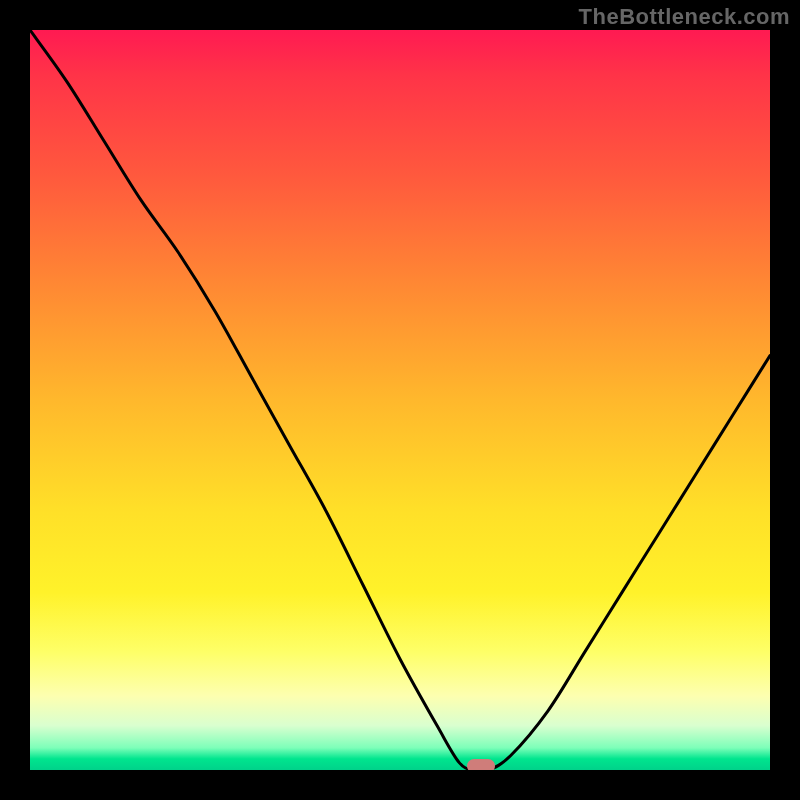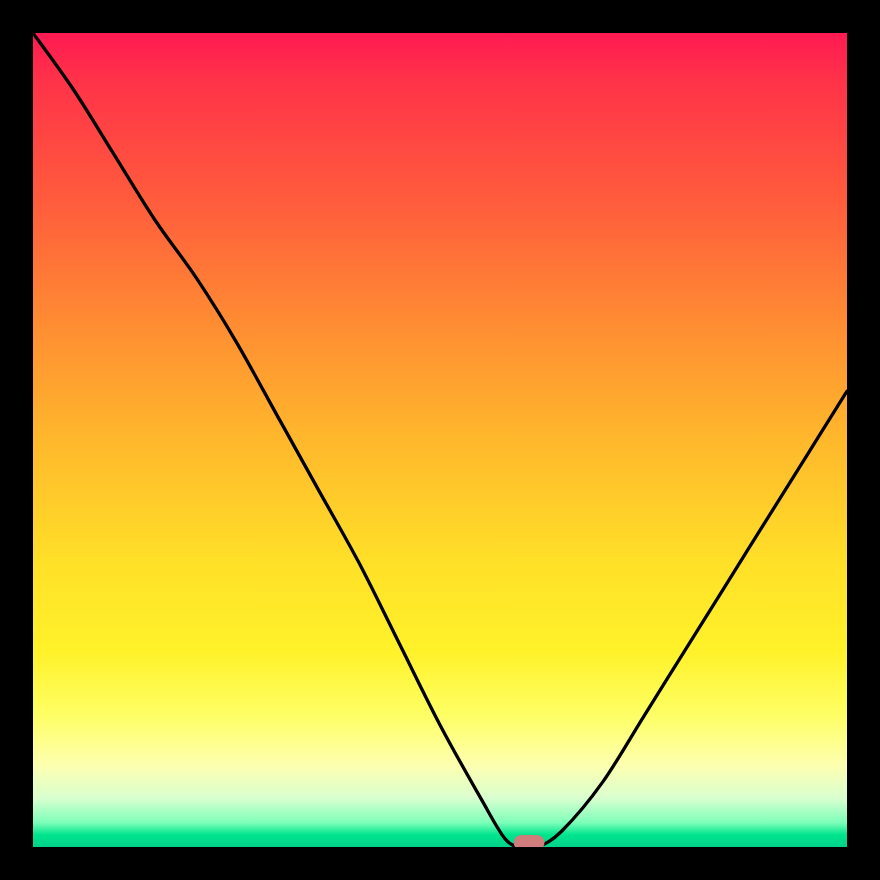--- a/index.html
+++ b/index.html
@@ -71,20 +71,21 @@
     border-radius: 7px;
     background: #cf7d7a;
     transform: translate(-50%, -50%);
   }
 </style>
 </head>
 <body>
 
 <div class="frame">
 
+  <div class="watermark">TheBottleneck.com</div>
 
   <div class="plot-area">
 
     <div class="gradient-bg">
       <div class="gradient-main"></div>
     </div>
 
     <svg class="curve-layer" viewBox="0 0 740 740" preserveAspectRatio="none">
       <path id="curve-path" fill="none" stroke="#000" stroke-width="3" stroke-linejoin="round" stroke-linecap="round" d="M 0,0 C 6.166666666666667,8.633333333333326 24.666666666666664,33.299999999999955 37,51.799999999999955 C 49.333333333333336,70.29999999999995 61.666666666666664,91.26666666666667 74,111 C 86.33333333333333,130.73333333333332 98.66666666666667,151.69999999999993 111,170.19999999999993 C 123.33333333333333,188.69999999999993 135.66666666666666,203.5 148,222 C 160.33333333333334,240.5 172.66666666666666,260.23333333333335 185,281.2 C 197.33333333333334,302.16666666666663 209.66666666666666,325.59999999999997 222,347.79999999999995 C 234.33333333333334,369.99999999999994 246.66666666666666,392.2 259,414.4 C 271.3333333333333,436.59999999999997 283.6666666666667,457.56666666666666 296,481 C 308.3333333333333,504.43333333333334 320.6666666666667,530.3333333333334 333,555 C 345.3333333333333,579.6666666666666 357.66666666666663,605.5666666666666 370,629 C 382.33333333333337,652.4333333333334 397.1333333333334,678.3333333333334 407.00000000000006,695.6 C 416.86666666666673,712.8666666666667 423.0333333333333,725.2 429.2,732.6 C 435.3666666666667,740 439.06666666666666,738.7666666666667 444,740 C 448.93333333333334,741.2333333333333 452.6333333333333,742.4666666666667 458.8,740 C 464.9666666666667,737.5333333333333 471.1333333333333,735.0666666666667 481,725.2 C 490.8666666666667,715.3333333333334 505.6666666666667,698.0666666666666 518,680.8 C 530.3333333333334,663.5333333333333 542.6666666666666,641.3333333333334 555,621.6 C 567.3333333333334,601.8666666666667 579.6666666666666,582.1333333333333 592,562.4 C 604.3333333333334,542.6666666666666 616.6666666666666,522.9333333333333 629,503.2 C 641.3333333333334,483.46666666666664 653.6666666666666,463.73333333333335 666,444 C 678.3333333333334,424.26666666666665 690.6666666666666,404.53333333333336 703,384.8 C 715.3333333333334,365.06666666666666 733.8333333333334,335.46666666666664 740,325.59999999999997"></path>
     </svg>

